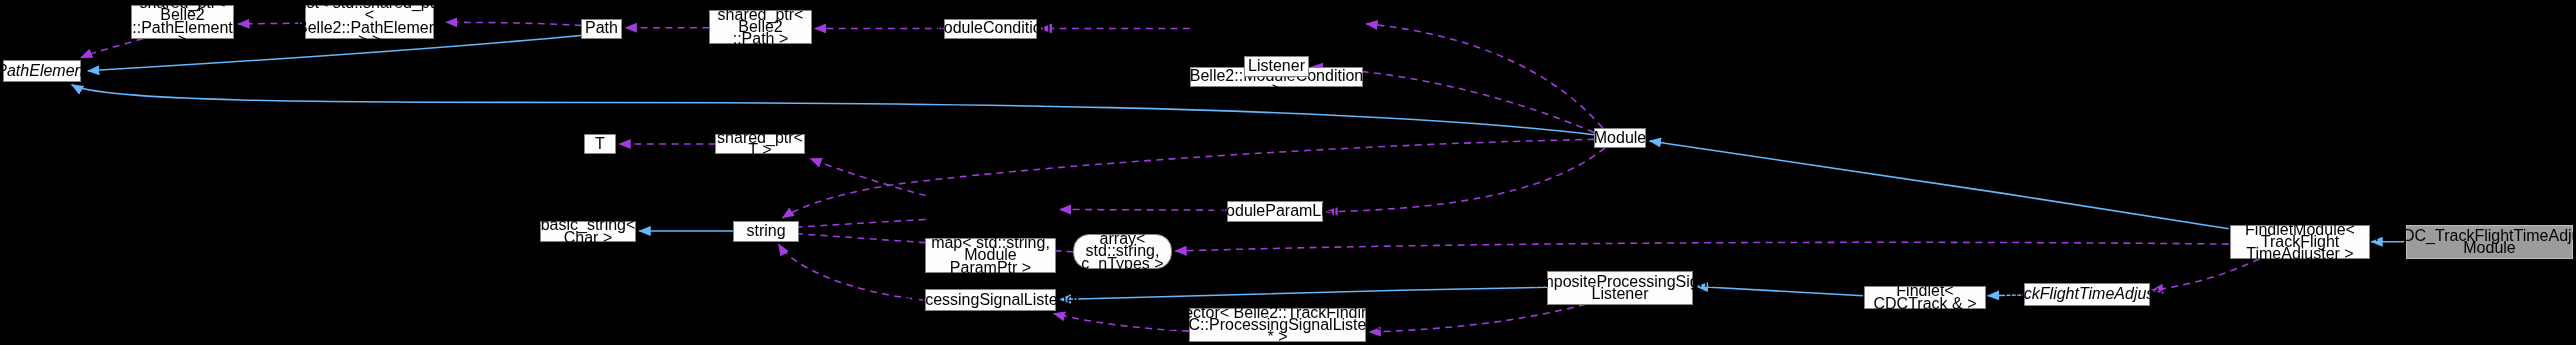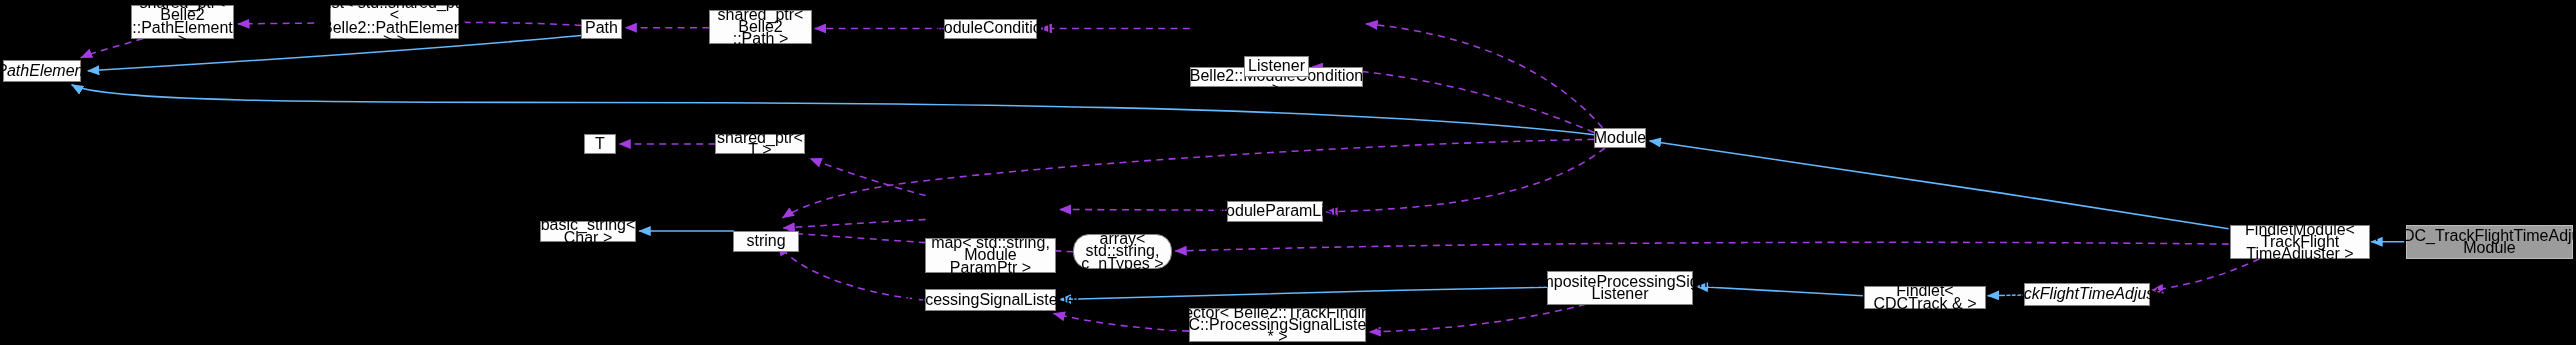--- a/index.html
+++ b/index.html
@@ -69,36 +69,36 @@
         <path d="M 2932,336 C 2890,356 2845,370 2792,377" fill="none" stroke="#a23be0" stroke-width="2" stroke-dasharray="9 7" marker-end="url(#arrow-usage)"></path>
         <path d="M 1200,390 C 1098,379 1028,347 1009,317" fill="none" stroke="#a23be0" stroke-width="2" stroke-dasharray="9 7" marker-end="url(#arrow-usage)"></path>
         <path d="M 1542,430 C 1472,427 1405,417 1366,407" fill="none" stroke="#a23be0" stroke-width="2" stroke-dasharray="9 7" marker-end="url(#arrow-usage)"></path>
         <path d="M 2057,395 C 1965,420 1855,429 1776,431" fill="none" stroke="#a23be0" stroke-width="2" stroke-dasharray="9 7" marker-end="url(#arrow-usage)"></path>
       </g>
   </svg>
   <div id="node-layer">
       <div class="node" style="left: 3.1px; top: 60px; width: 78px; height: 21.6px; font-style: italic;"><span>PathElement</span></div>
       <div class="node" style="left: 131px; top: 4.6px; width: 103px; height: 34px;"><span>shared_ptr&lt; Belle2
 ::PathElement &gt;</span></div>
-      <div class="node" style="left: 330px; top: 4.6px; width: 129px; height: 34px; text-align: center;"><span>list&lt; std::shared_ptr
+      <div class="node" style="left: 305px; top: 4.6px; width: 129px; height: 34px; text-align: center;"><span>list&lt; std::shared_ptr
 &lt; Belle2::PathElement &gt; &gt;</span></div>
       <div class="node" style="left: 581px; top: 18.5px; width: 41px; height: 20px;"><span>Path</span></div>
       <div class="node" style="left: 709px; top: 10px; width: 103px; height: 34px;"><span>shared_ptr&lt; Belle2
 ::Path &gt;</span></div>
       <div class="node" style="left: 944px; top: 18.5px; width: 93px; height: 20px; justify-content: center;"><span>ModuleCondition</span></div>
       <div class="node" style="left: 1190px; top: 18.5px; width: 173px; height: 20px; margin-top: 48px;"><span>vector&lt; Belle2::ModuleCondition &gt;</span></div>
       <div class="node" style="left: 1244px; top: 56px; width: 65px; height: 21px;"><span>Listener</span></div>
       <div class="node" style="left: 1594px; top: 128px; width: 52px; height: 20px;"><span>Module</span></div>
       <div class="node" style="left: 584px; top: 134px; width: 32px; height: 20px;"><span>T</span></div>
       <div class="node" style="left: 715px; top: 134px; width: 90px; height: 20px;"><span>shared_ptr&lt; T &gt;</span></div>
       <div class="node" style="left: 925px; top: 193px; width: 131px; height: 35px; margin-top: 45px;"><span>map&lt; std::string, Module
 ParamPtr &gt;</span></div>
       <div class="node" style="left: 1227px; top: 201px; width: 96px; height: 21px;"><span>ModuleParamList</span></div>
       <div class="node" style="left: 540px; top: 221px; width: 96px; height: 21px;"><span>basic_string&lt; Char &gt;</span></div>
-      <div class="node" style="left: 733px; top: 231px; width: 66px; height: 21px;"><span>string</span></div>
+      <div class="node" style="left: 733px; top: 221px; width: 66px; height: 21px;"><span>string</span></div>
       <div class="node" style="left: 1073px; top: 234px; width: 99px; height: 35px; border-radius: 16px;"><span>array&lt; std::string,
 c_nTypes &gt;</span></div>
       <div class="node" style="left: 925px; top: 289px; width: 131px; height: 21.6px;"><span>ProcessingSignalListener</span></div>
       <div class="node" style="left: 1189px; top: 308px; width: 177px; height: 34px;"><span>vector&lt; Belle2::TrackFinding
 CDC::ProcessingSignalListener * &gt;</span></div>
       <div class="node" style="left: 1547px; top: 271px; width: 146px; height: 34px;"><span>CompositeProcessingSignal
 Listener</span></div>
       <div class="node" style="left: 1864px; top: 286px; width: 122px; height: 23px;"><span>Findlet&lt; CDCTrack &amp; &gt;</span></div>
       <div class="node" style="left: 2024px; top: 283px; width: 126px; height: 23px; font-style: italic;"><span>TrackFlightTimeAdjuster</span></div>
       <div class="node" style="left: 2230px; top: 225px; width: 140px; height: 34px;"><span>FindletModule&lt; TrackFlight

